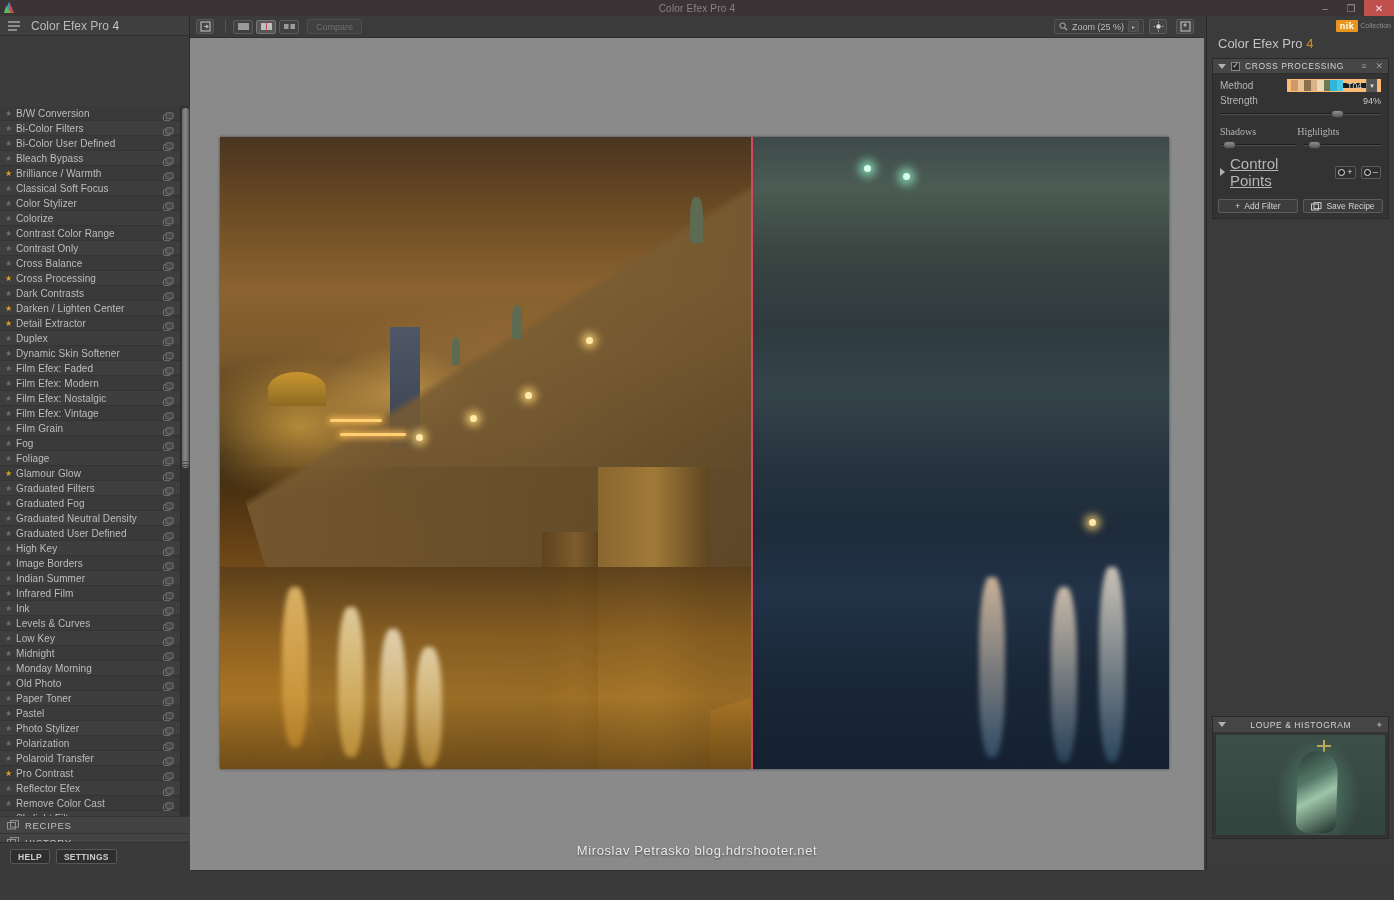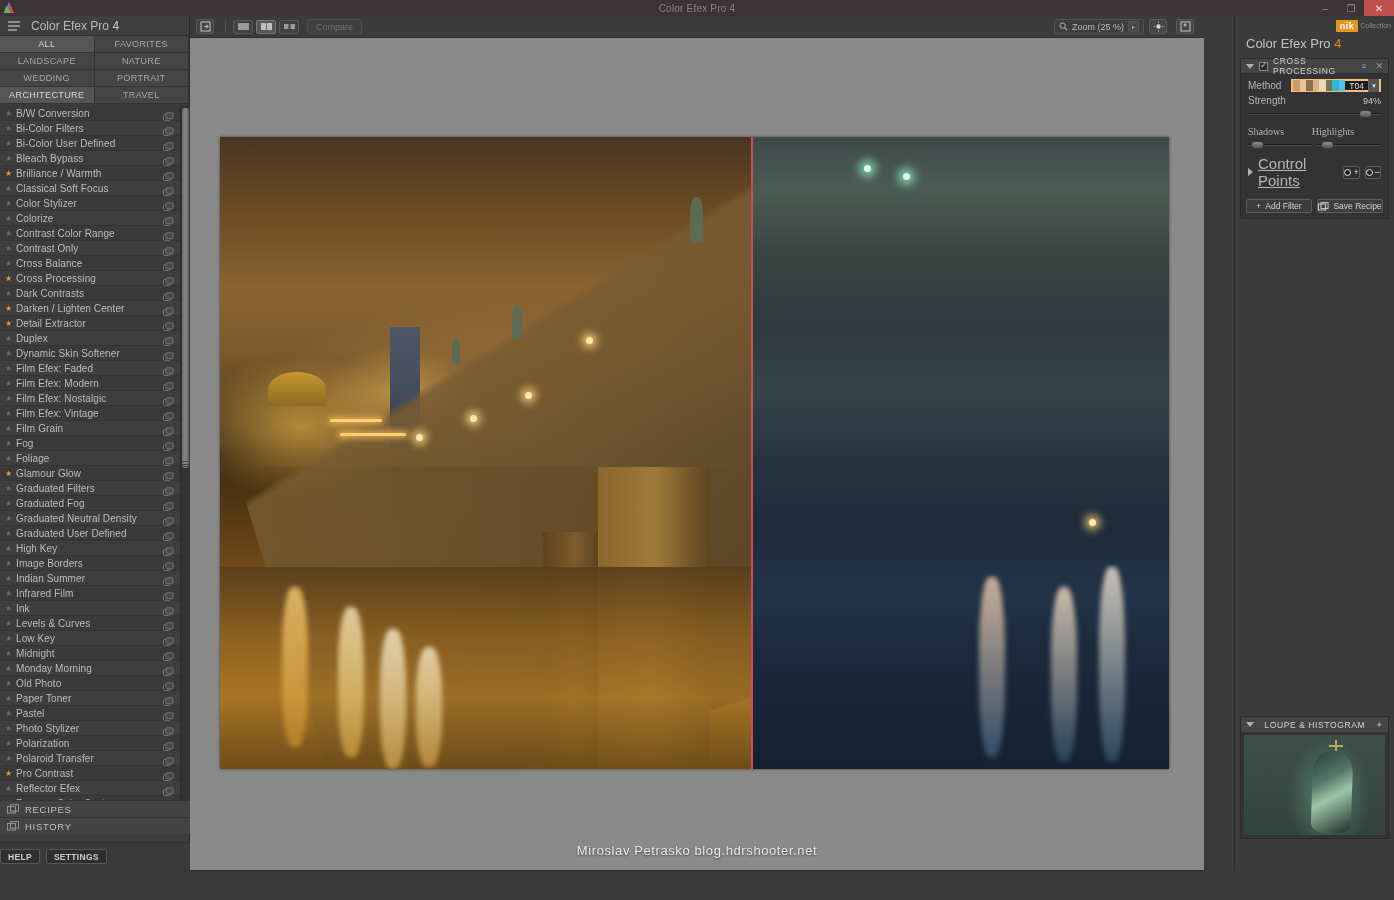--- a/index.html
+++ b/index.html
@@ -94,32 +94,32 @@
   }
   .scrollbar-thumb {
     position: absolute; left: 1px; top: 2px; width: 7px; height: 360px;
     background: linear-gradient(to right,#6a6a6a,#888,#5e5e5e);
     border-radius: 3px;
   }
   .scroll-grip { position:absolute; left:1px; top:355px; width:7px; height:6px;
     display:flex; flex-direction:column; justify-content:space-between; }
   .scroll-grip i { display:block; height:1px; background:#4a4a4a; }
 
-  .lp-bottom-tabs { position: absolute; left: 0; bottom: 36px; width: 190px; }
+  .lp-bottom-tabs { position: absolute; left: 0; bottom: 20px; width: 190px; }
   .lp-tab {
     height: 17px; display: flex; align-items: center; padding-left: 7px;
     background: #434343; border-top: 1px solid #353535;
     font-size: 9.5px; color: #c0c0c0; letter-spacing: .7px;
   }
   .lp-tab .ico { width: 13px; height: 10px; margin-right: 5px; opacity: .7; }
 
   .lp-footer {
     position: absolute; left: 0; bottom: 0; width: 190px; height: 28px;
     background: #3a3a3a; display: flex; align-items: center; gap: 6px;
-    border-top: 1px solid #303030;
+    padding-left: 10px; border-top: 1px solid #303030;
   }
   .small-btn {
     height: 15px; padding: 0 7px; display: flex; align-items: center;
     background: #2e2e2e; border: 1px solid #575757; border-radius: 2px;
     font-size: 8.5px; color: #cdcdcd; font-weight: bold; letter-spacing: .3px;
   }
 
   
   .toolbar {
     position: absolute; left: 190px; top: 16px; right: 190px; height: 22px;
@@ -235,21 +235,21 @@
     background: #cf4a5a; z-index: 20;
   }
   .watermark {
     position: absolute; left: 0; bottom: 12px; width: 100%;
     text-align: center; font-size: 13px; color: #e9e9e9;
     letter-spacing: .6px; text-shadow: 0 1px 2px rgba(0,0,0,.5);
   }
 
   
   .right-panel {
-    position: absolute; right: 0; top: 16px; width: 160px; height: 854px;
+    position: absolute; right: 0; top: 16px; width: 188px; height: 854px;
     background: #3b3b3b; border-left: 1px solid #2a2a2a;
   }
   .nik-logo {
     position: absolute; right: 3px; top: 2px; height: 15px;
     display: flex; align-items: center;
   }
   .nik-mark {
     background: #e8951f; color: #fff; font-size: 9px; font-weight: bold;
     padding: 1px 4px; letter-spacing: .5px; border-radius: 1px;
   }
@@ -272,21 +272,21 @@
   }
   .fc-name { font-size: 8.5px; color: #d2d2d2; letter-spacing: .6px; flex: 1; }
   .fc-ico { font-size: 9px; color: #9a9a9a; margin-left: 4px; }
 
   .fc-body { padding: 5px 7px 6px 7px; }
   .row { display: flex; align-items: center; margin-bottom: 3px; }
   .lbl { font-size: 10px; color: #b5b5b5; }
   .val { font-size: 9px; color: #c9c9c9; margin-left: auto; }
   .method-combo {
     margin-left: auto; display: flex; align-items: center;
-    border: 2px solid #fdba74; background: #1d1d1d; height: 13px;
+    border: 4px solid #fdba74; background: #1d1d1d; height: 13px;
   }
   .mc-strip { width: 52px; height: 11px; display:flex; }
   .mc-strip i { flex:1; height:100%; }
   .mc-text { font-size: 8.5px; color: #ddd; padding: 0 4px; }
   .mc-caret {
     width: 11px; height: 13px; background: #555; border-left: 1px solid #6a6a6a;
     display:flex; align-items:center; justify-content:center; font-size:6px; color:#ddd;
   }
   .slider { position: relative; height: 9px; margin: 2px 0 8px 0; }
   .slider .track {
@@ -389,30 +389,20 @@
 
     <div class="lp-header">
       <div class="hamburger">
           <i></i>
           <i></i>
           <i></i>
         </div>
       <div class="lp-title"><span>Color Efex Pro </span><b>4</b></div>
     </div>
 
-    <div class="cat-grid" id="cat-grid">
-        <div class="cat-btn active">ALL</div>
-        <div class="cat-btn">FAVORITES</div>
-        <div class="cat-btn">LANDSCAPE</div>
-        <div class="cat-btn">NATURE</div>
-        <div class="cat-btn">WEDDING</div>
-        <div class="cat-btn">PORTRAIT</div>
-        <div class="cat-btn active">ARCHITECTURE</div>
-        <div class="cat-btn">TRAVEL</div>
-      </div>
 
     <div class="filter-list">
       <div class="filter-scroll" id="filter-scroll">
           <div class="filter-row">
             <span class="fr-star">★</span>
             <span class="fr-label">B/W Conversion</span>
             <span class="fr-icon"><svg width="11" height="10" viewBox="0 0 11 10">
                 <rect x="0.5" y="2.5" width="7" height="6" rx="1" fill="none" stroke="#b5b5b5" stroke-width="1"></rect>
                 <rect x="3" y="0.8" width="7" height="6" rx="1" fill="#5a5a5a" stroke="#b5b5b5" stroke-width="1"></rect>
               </svg></span>

